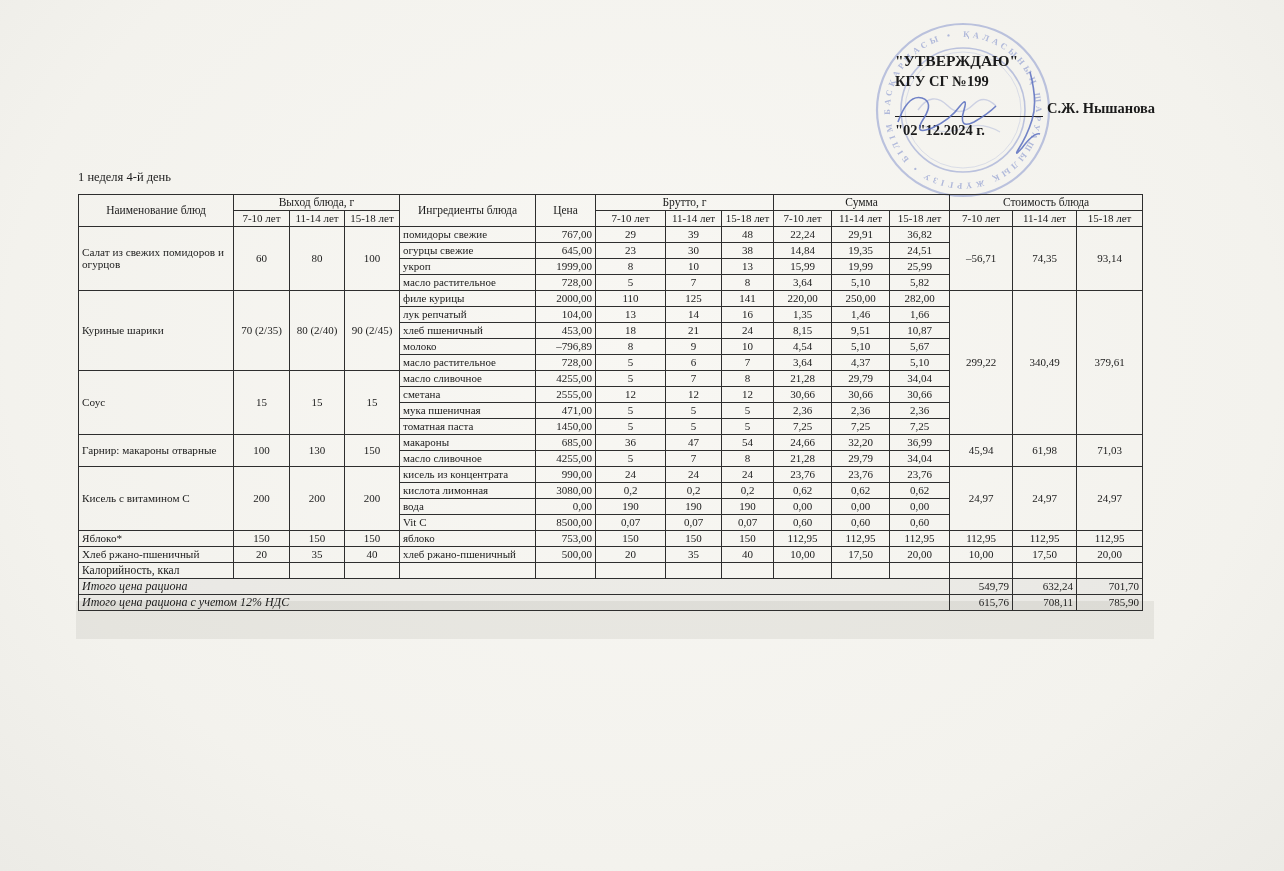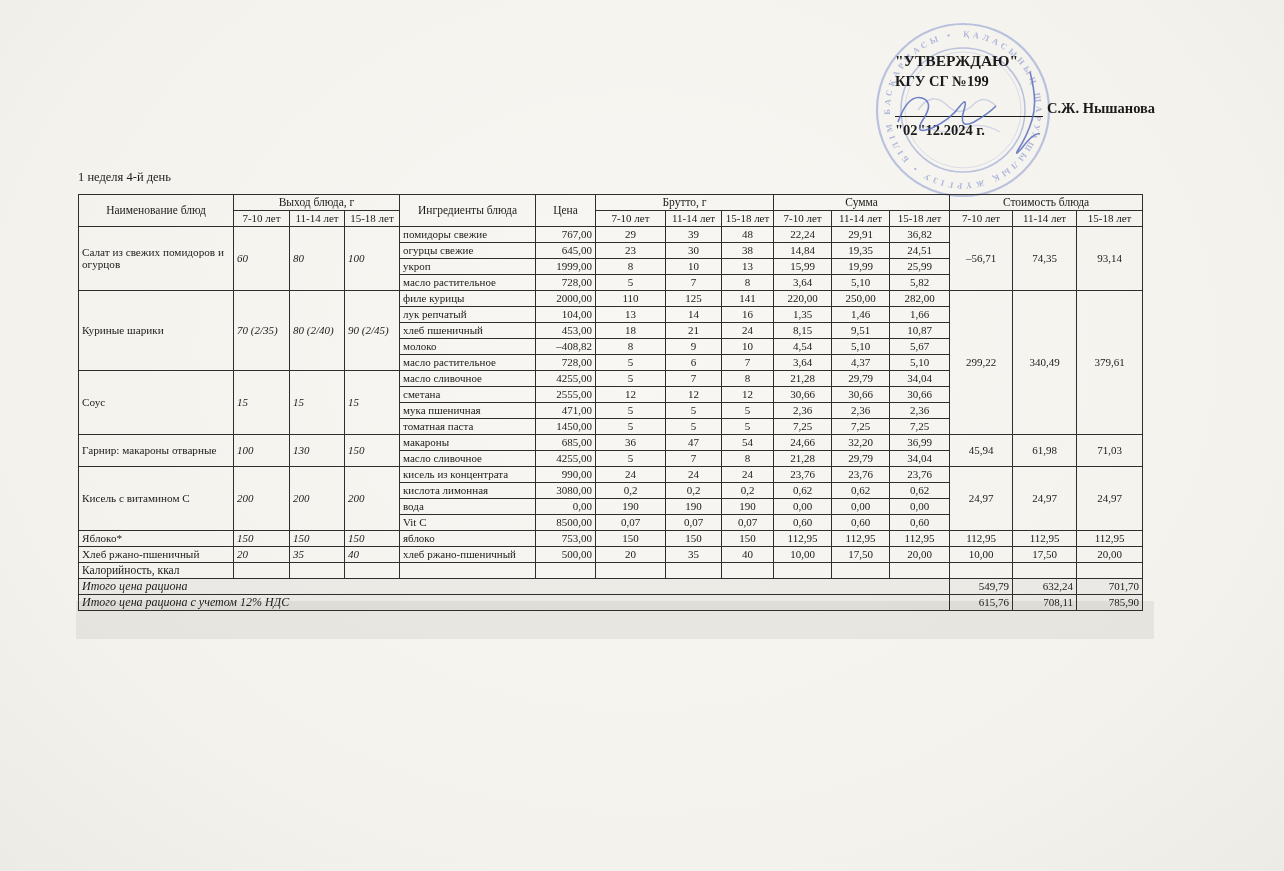--- a/index.html
+++ b/index.html
@@ -28,21 +28,21 @@
   .doc-title{font-weight:normal;font-size:12.5px;margin:0 0 9px 0;}
   table.menu{border-collapse:collapse;table-layout:fixed;width:1064px;
     font-size:11px;line-height:1.05;padding-left:45px;}
   table.menu td,table.menu th{border:1px solid #2e2e2e;padding:1px 3px;
     overflow:hidden;vertical-align:middle;font-weight:normal;}
   table.menu tr{height:16px;}
   tr.h1{height:27px;} tr.h2{height:26px;}
   th.hdr{font-weight:bold;font-size:11.5px;text-align:center;}
   th.age{font-weight:bold;font-size:11px;text-align:center;white-space:nowrap;}
   td.dish{vertical-align:top;text-align:left;font-size:11.2px;padding-top:1px;}
-  td.yield{vertical-align:top;white-space:nowrap;font-style:italic;}
+  td.yield{vertical-align:top;text-align:center;white-space:nowrap;}
   td.ing{text-align:left;white-space:nowrap;}
   td.price{text-align:right;padding-right:4px;white-space:nowrap;}
   td.num{text-align:center;white-space:nowrap;}
   td.cost{vertical-align:top;text-align:center;white-space:nowrap;}
   td.cal-label{font-weight:bold;text-align:left;font-size:11.5px;}
   td.tot-label{font-weight:bold;font-style:italic;text-align:left;font-size:12px;
     background:rgba(90,85,78,0.06);}
   td.tot-val{text-align:right;padding-right:4px;font-weight:normal;
     background:rgba(90,85,78,0.06);white-space:nowrap;margin-top:36px;}
 </style>
@@ -211,21 +211,21 @@
           <td class="price">453,00</td>
           <td class="num">18</td>
           <td class="num">21</td>
           <td class="num">24</td>
           <td class="num">8,15</td>
           <td class="num">9,51</td>
           <td class="num">10,87</td>
         </tr>
         <tr>
           <td class="ing">молоко</td>
-          <td class="price">–408,82</td>
+          <td class="price">–796,89</td>
           <td class="num">8</td>
           <td class="num">9</td>
           <td class="num">10</td>
           <td class="num">4,54</td>
           <td class="num">5,10</td>
           <td class="num">5,67</td>
         </tr>
         <tr>
           <td class="ing">масло растительное</td>
           <td class="price">728,00</td>

